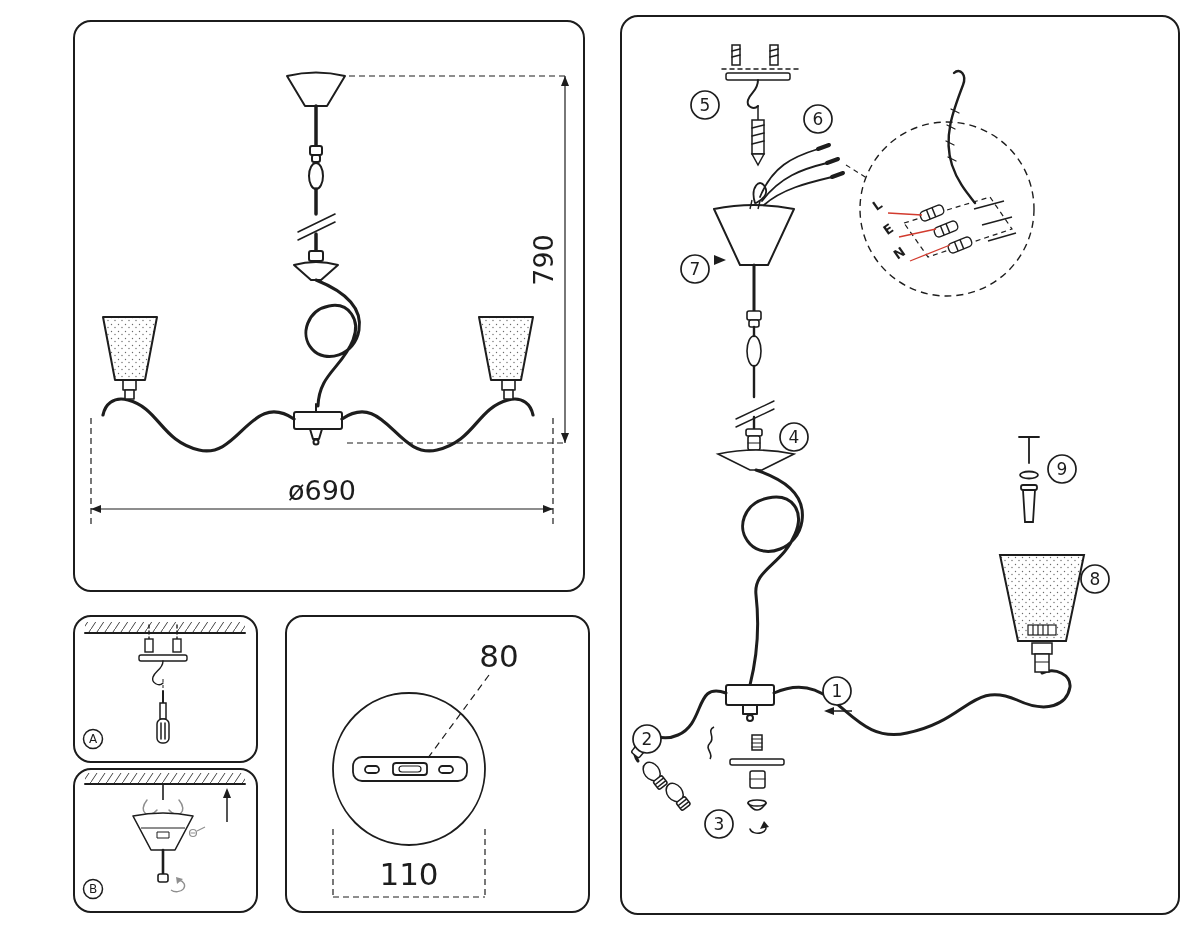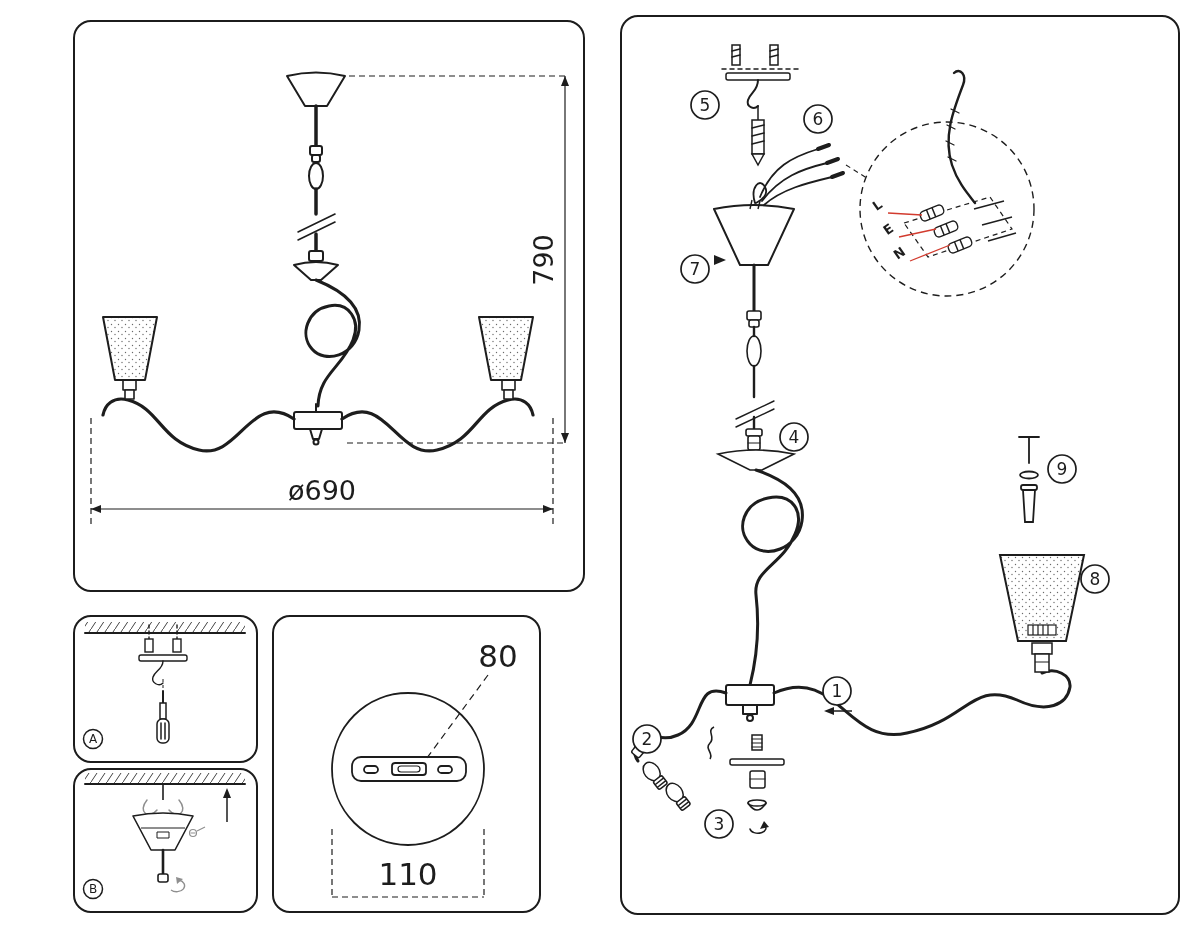--- a/index.html
+++ b/index.html
@@ -178,21 +178,21 @@
         <line x1="152" y1="52" x2="152" y2="24" stroke-width="1.5"></line>
         <polygon points="148,28 156,28 152,18" fill="#1d1d1d" stroke="none"></polygon>
       </g>
       <g>
         <circle cx="18" cy="119" r="9.5" fill="#fff" stroke="#1d1d1d" stroke-width="1.5"></circle>
         <text class="badge-s" x="18" y="123" text-anchor="middle">B</text>
       </g>
     </svg>
   </div>
 
-  <div class="panel" style="left:272px; top:615px; width:269px; height:298px;padding-left:12px;">
+  <div class="panel" style="left:285px; top:615px; width:305px; height:298px;">
     <svg width="300" height="293" viewBox="0 0 300 293">
       <circle cx="122" cy="152" r="76" fill="#fff" stroke="#1d1d1d" stroke-width="1.8"></circle>
       <g stroke="#1d1d1d" fill="#fff" stroke-width="1.8">
         <rect x="66" y="140" width="114" height="24" rx="9"></rect>
         <rect x="78" y="149" width="14" height="7" rx="3.5"></rect>
         <rect x="106" y="146" width="34" height="12" rx="3"></rect>
         <rect x="112" y="149" width="22" height="6" rx="3" stroke-width="1.2"></rect>
         <rect x="152" y="149" width="14" height="7" rx="3.5"></rect>
       </g>
       <line x1="202" y1="58" x2="138" y2="145" stroke="#1d1d1d" stroke-width="1.2" stroke-dasharray="7,5"></line>

